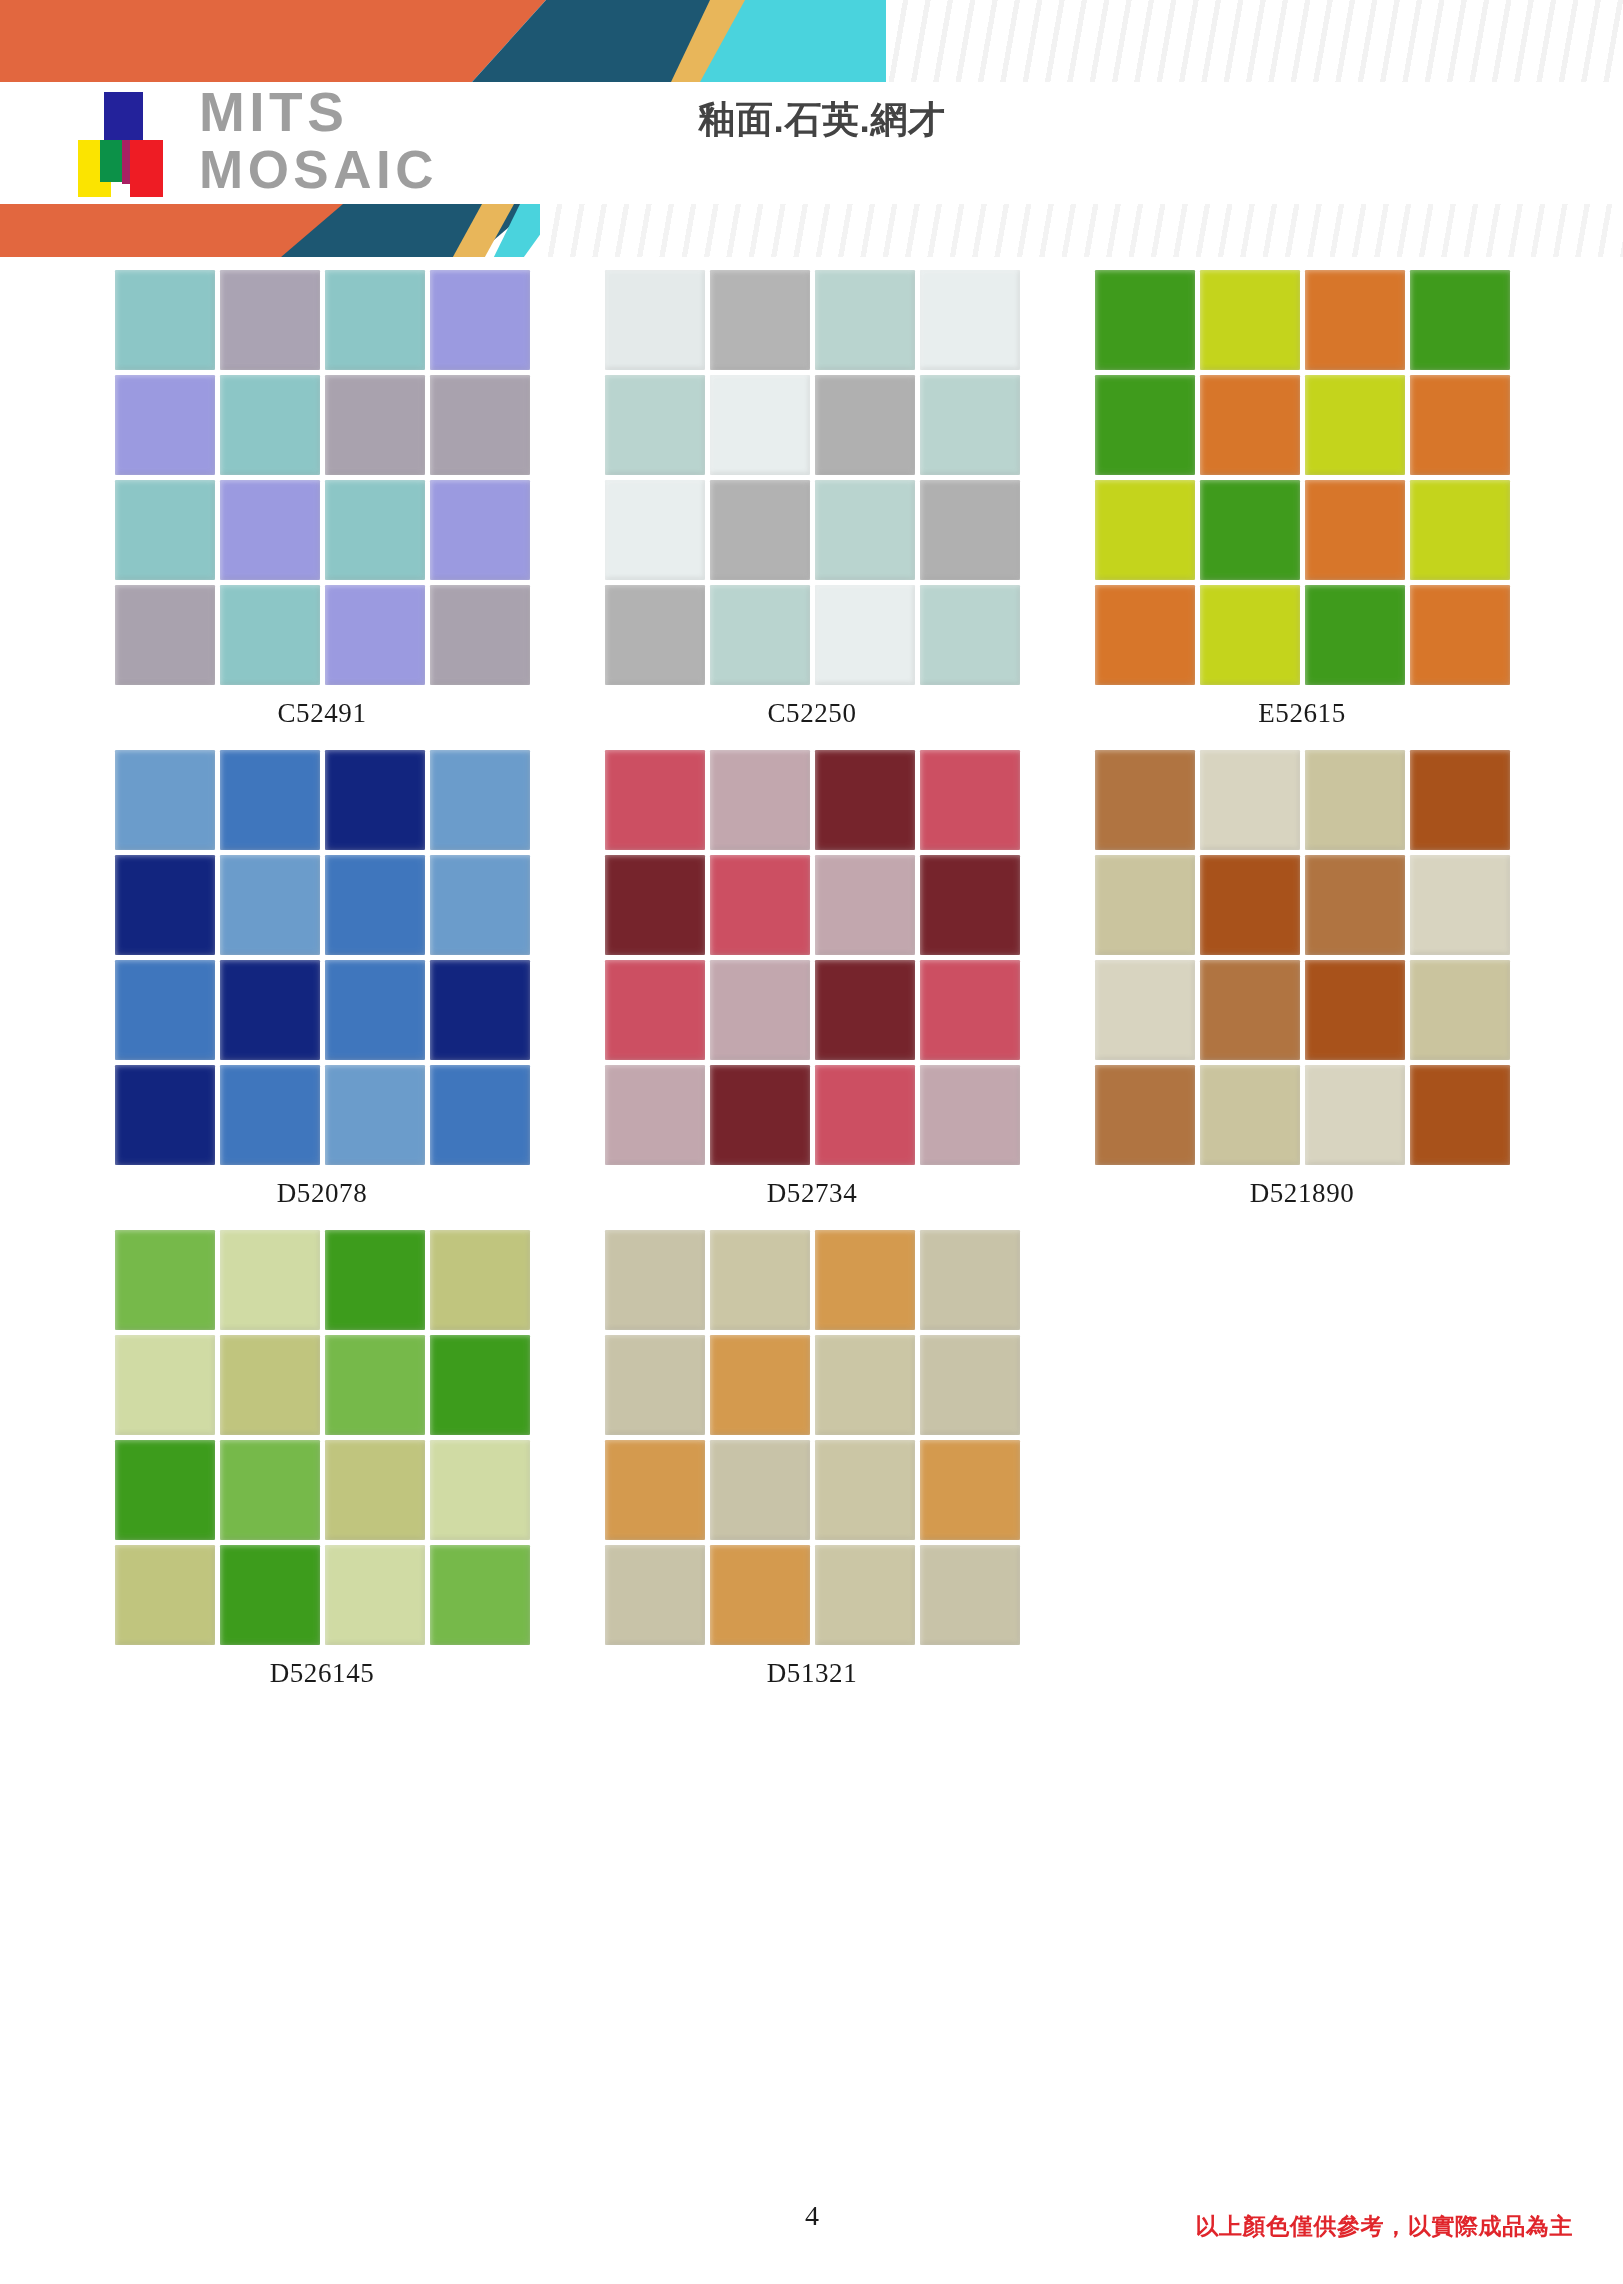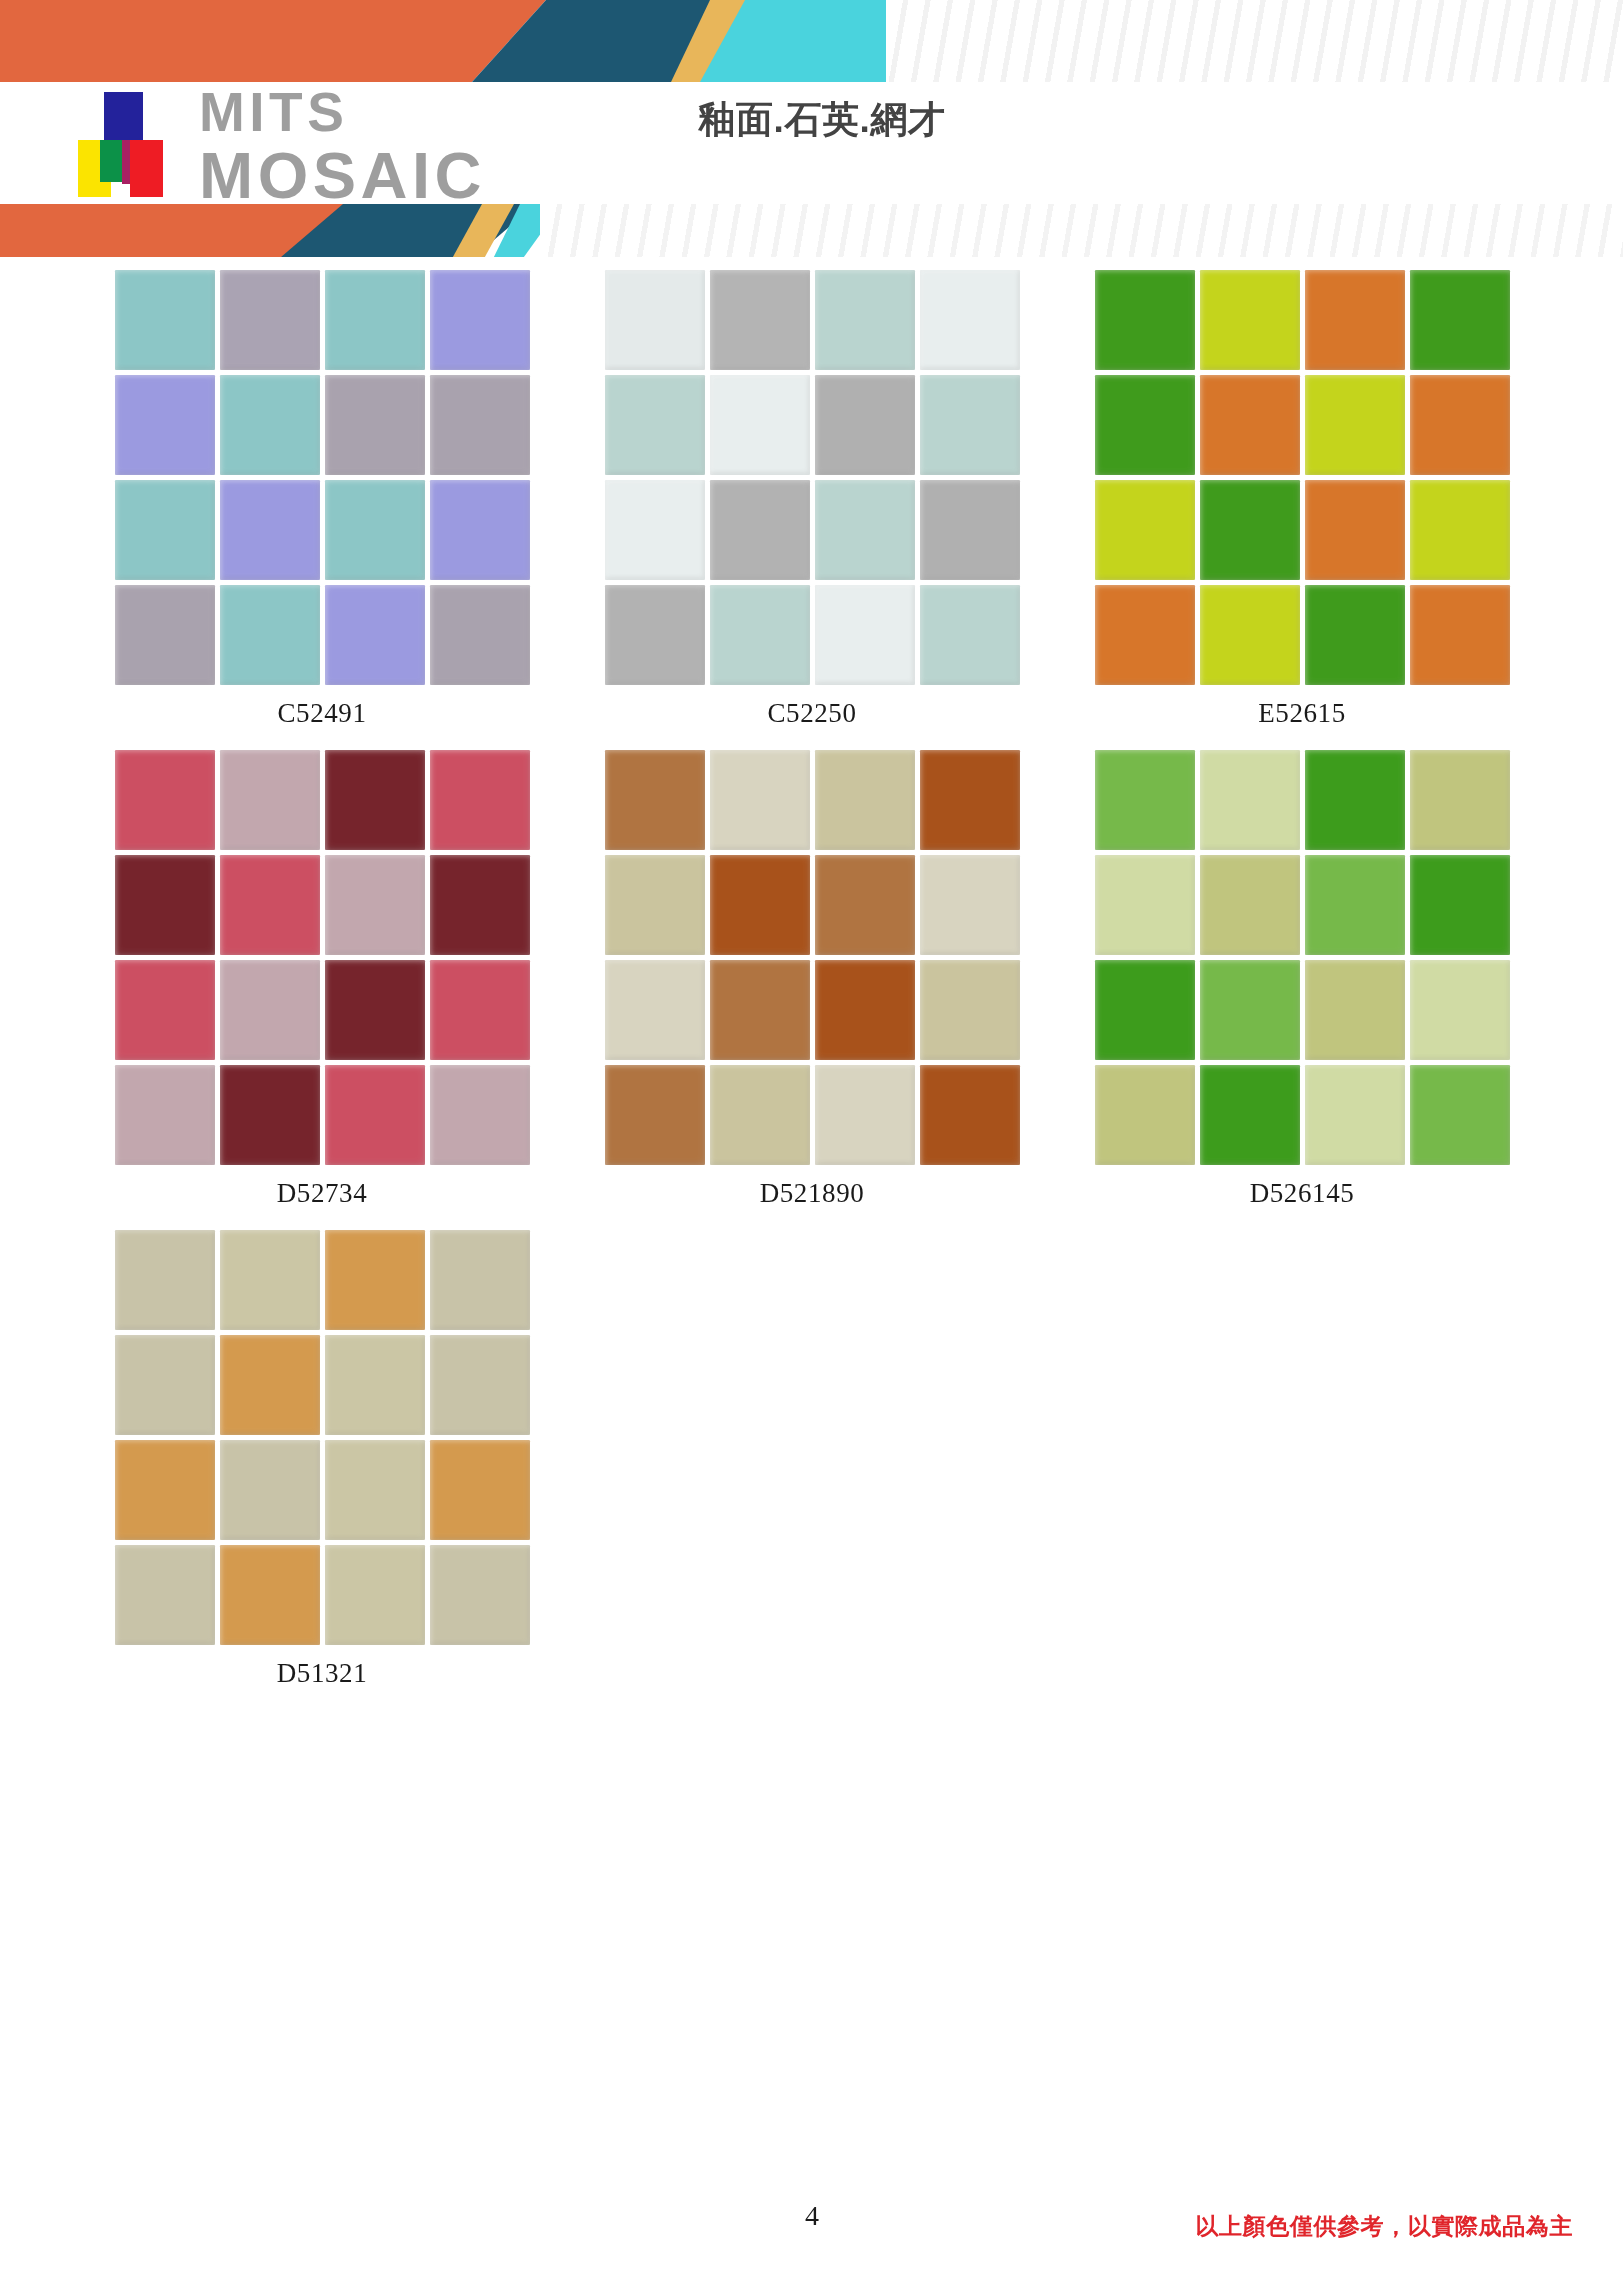--- a/index.html
+++ b/index.html
@@ -120,21 +120,21 @@
 
   .logo-text {
     position: absolute;
     left: 135px; top: 3.9px;
     color: #9e9e9e;
     font-weight: 700;
     letter-spacing: 4.5px;
     line-height: 1.05;
   }
   .logo-text .l1 { font-size: 55px; display: block; }
-  .logo-text .l2 { font-size: 65px; display: block; }
+  .logo-text .l2 { font-size: 53px; display: block; }
 
   
   .title-block {
     position: absolute;
     top: 78px; left: 610px;
     width: 424px;
     text-align: center;
     color: #434343;
   }
   .title-line1 {
@@ -321,20 +321,41 @@
           <div class="tile" style="background: rgb(196, 212, 28);"></div>
           <div class="tile" style="background: rgb(63, 155, 28);"></div>
           <div class="tile" style="background: rgb(215, 118, 42);"></div>
           <div class="tile" style="background: rgb(196, 212, 28);"></div>
           <div class="tile" style="background: rgb(215, 118, 42);"></div>
           <div class="tile" style="background: rgb(196, 212, 28);"></div>
           <div class="tile" style="background: rgb(63, 155, 28);"></div>
           <div class="tile" style="background: rgb(215, 118, 42);"></div>
         </div>
         <div class="code-label">E52615</div>
+      </div>
+      <div class="cell">
+        <div class="tile-grid">
+          <div class="tile" style="background: rgb(107, 156, 203);"></div>
+          <div class="tile" style="background: rgb(63, 118, 189);"></div>
+          <div class="tile" style="background: rgb(18, 37, 127);"></div>
+          <div class="tile" style="background: rgb(107, 156, 203);"></div>
+          <div class="tile" style="background: rgb(18, 37, 127);"></div>
+          <div class="tile" style="background: rgb(107, 156, 203);"></div>
+          <div class="tile" style="background: rgb(63, 118, 189);"></div>
+          <div class="tile" style="background: rgb(107, 156, 203);"></div>
+          <div class="tile" style="background: rgb(63, 118, 189);"></div>
+          <div class="tile" style="background: rgb(18, 37, 127);"></div>
+          <div class="tile" style="background: rgb(63, 118, 189);"></div>
+          <div class="tile" style="background: rgb(18, 37, 127);"></div>
+          <div class="tile" style="background: rgb(18, 37, 127);"></div>
+          <div class="tile" style="background: rgb(63, 118, 189);"></div>
+          <div class="tile" style="background: rgb(107, 156, 203);"></div>
+          <div class="tile" style="background: rgb(63, 118, 189);"></div>
+        </div>
+        <div class="code-label">D52078</div>
       </div>
       <div class="cell">
         <div class="tile-grid">
           <div class="tile" style="background: rgb(204, 79, 98);"></div>
           <div class="tile" style="background: rgb(194, 167, 174);"></div>
           <div class="tile" style="background: rgb(118, 36, 44);"></div>
           <div class="tile" style="background: rgb(204, 79, 98);"></div>
           <div class="tile" style="background: rgb(118, 36, 44);"></div>
           <div class="tile" style="background: rgb(204, 79, 98);"></div>
           <div class="tile" style="background: rgb(194, 167, 174);"></div>

